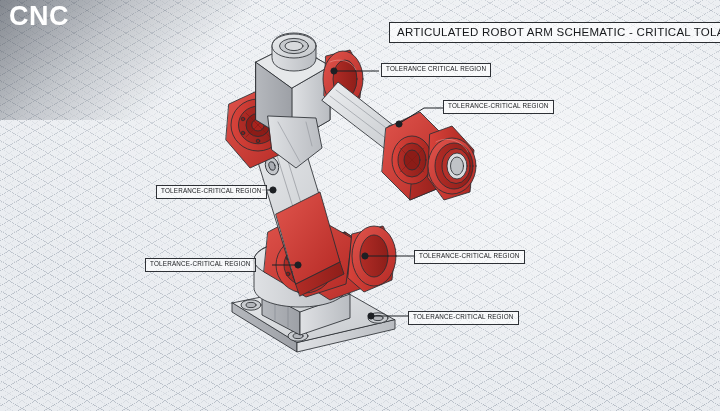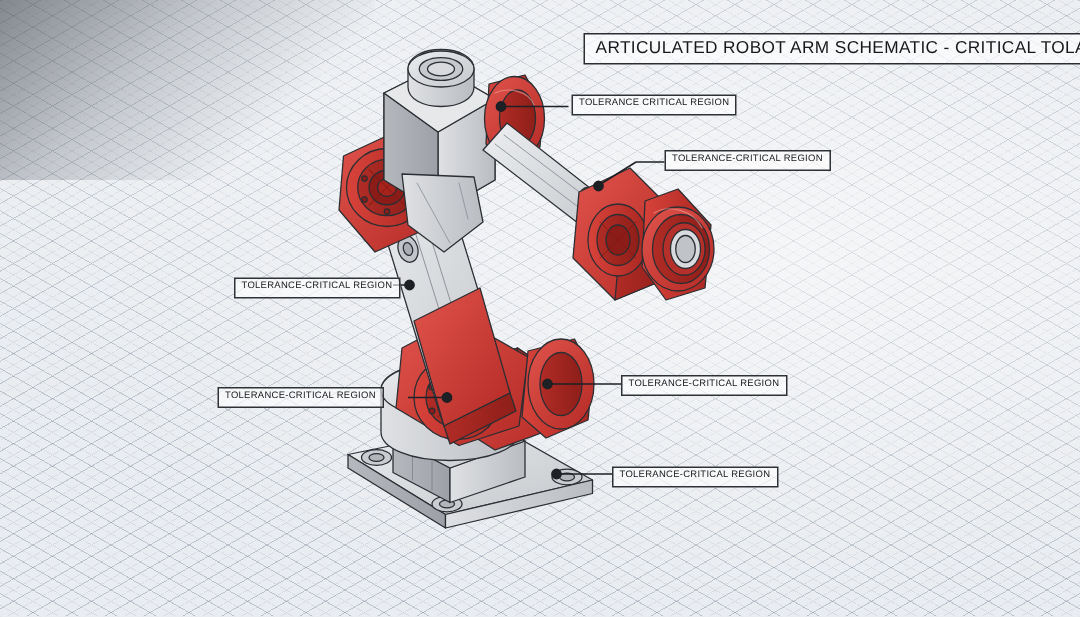--- a/index.html
+++ b/index.html
@@ -266,20 +266,21 @@
       <circle cx="298" cy="265" r="3.1"></circle>
 
       <line x1="366" y1="256" x2="414" y2="256"></line>
       <circle cx="365" cy="256" r="3.1"></circle>
 
       <line x1="372" y1="316" x2="408" y2="316"></line>
       <circle cx="371" cy="316" r="3.1"></circle>
     </g>
   </svg>
 
+  <div class="logo">CNC</div>
 
   <div class="title-plate">ARTICULATED ROBOT ARM SCHEMATIC - CRITICAL TOLARANCES</div>
 
   <div class="callout" style="left:381px;top:63px;">TOLERANCE CRITICAL REGION</div>
 
   <div class="callout" style="left:443px;top:100px;">TOLERANCE-CRITICAL REGION</div>
 
   <div class="callout" style="left:156px;top:185px;">TOLERANCE-CRITICAL REGION</div>
 
   <div class="callout" style="left:145px;top:258px;">TOLERANCE-CRITICAL REGION</div>

